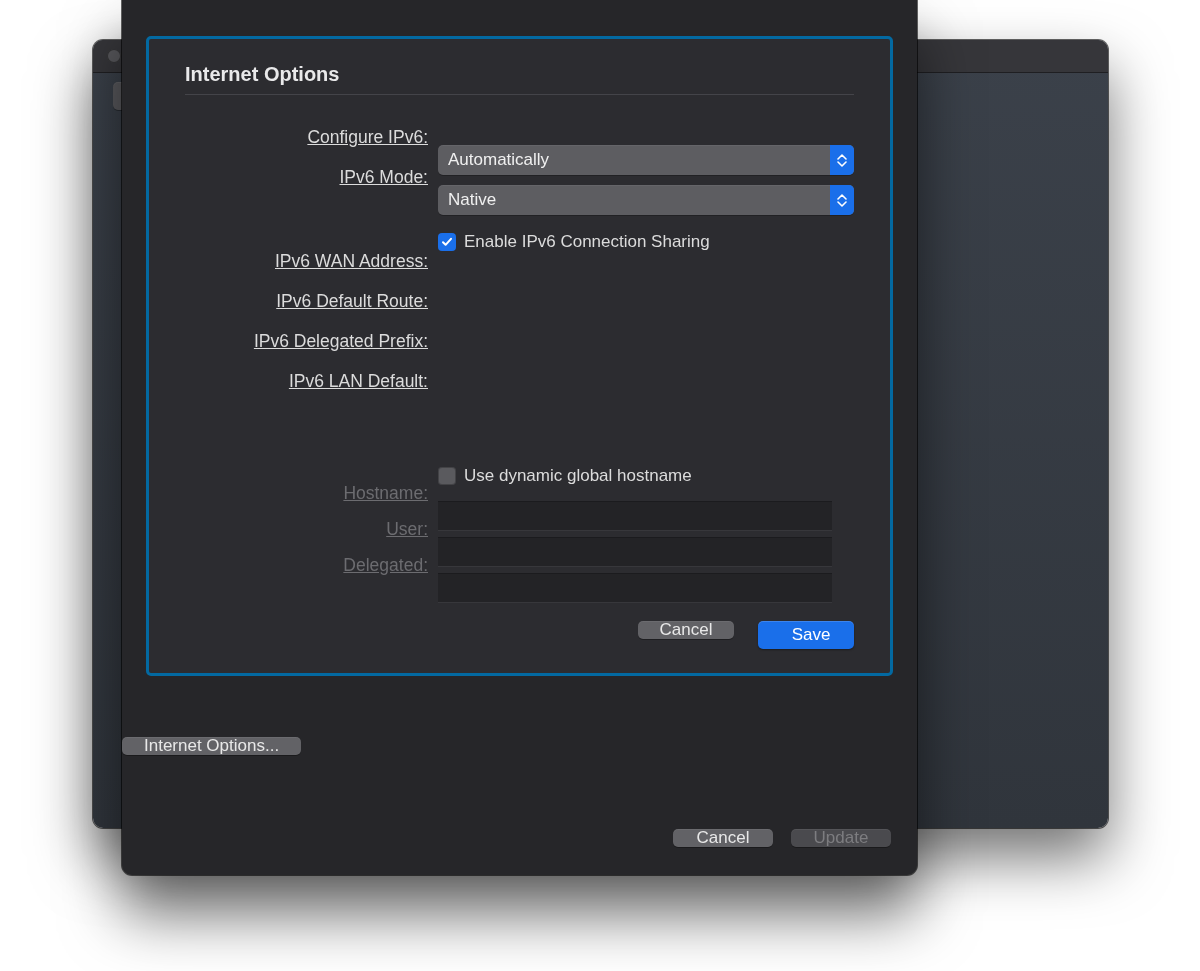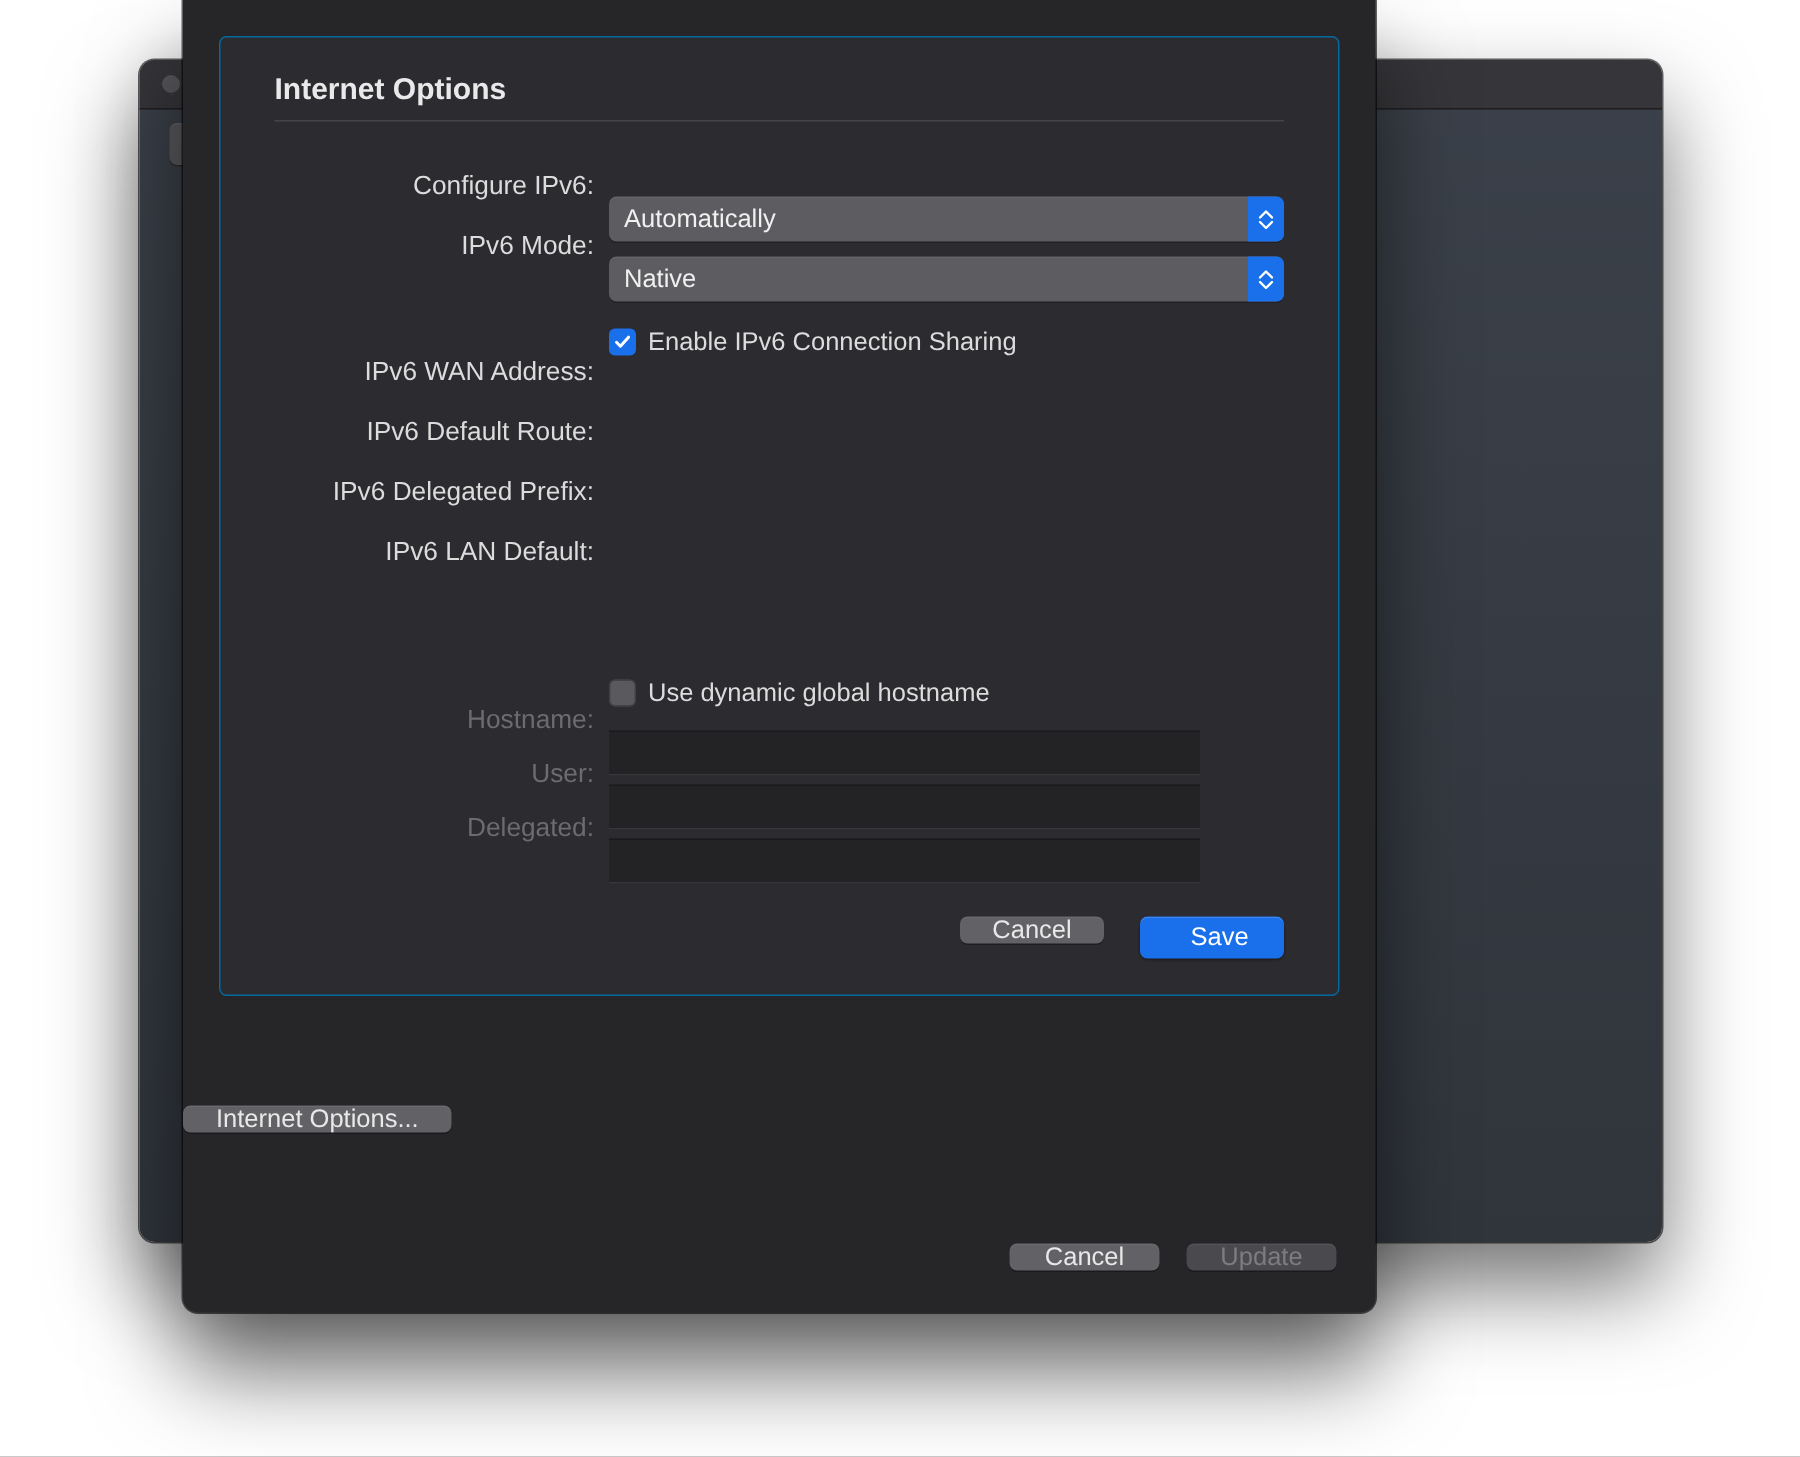--- a/index.html
+++ b/index.html
@@ -113,24 +113,24 @@
     position: absolute;
     left: 0; right: 0;
     bottom: 120px;
     display: flex;
     justify-content: flex-start;
   }
   .inner-panel {
     position: absolute;
     left: 24px;
     right: 24px;
-    top: 24px;
+    top: 36px;
     height: 640px;
     background: #2c2c30;
-    border: 1px solid #0369a1;
+    border: 3px solid #0369a1;
     border-radius: 5px;
     box-sizing: border-box;
     padding: 24px 36px;
   }
   .inner-panel h2 {
     margin: 0 0 8px 0;
     font-size: 20px;
     font-weight: 600;
     color: #e9e9ea;
   }
@@ -144,25 +144,26 @@
     align-items: center;
     height: 40px;
   }
   .form-row.tall { height: 44px; text-align: center; }
   .form-label {
     width: 274px;
     text-align: right;
     padding-right: 10px;
     color: #dcdcdc;
     font-size: 17.5px;
+    text-decoration: underline;
   }
   .form-label.dim { color: #6c6c70; }
   .form-field {
     flex: 0 0 auto;
-    width: 450px;
+    width: 416px;
     margin-top: 46px;
   }
   .select {
     position: relative;
     height: 30px;
     background: #5d5d61;
     border-radius: 5px;
     display: flex;
     align-items: center;
     padding-left: 10px;

